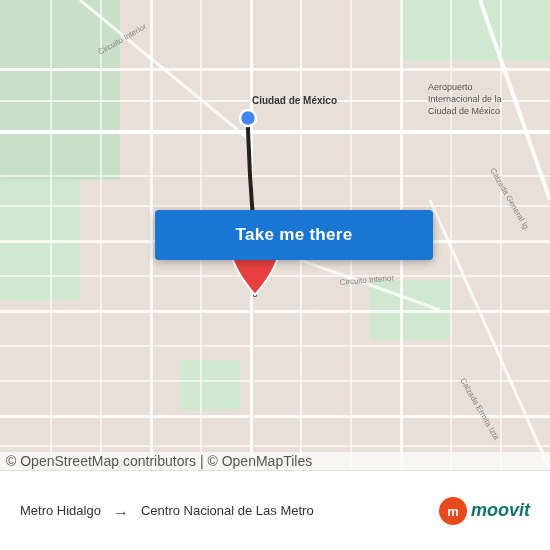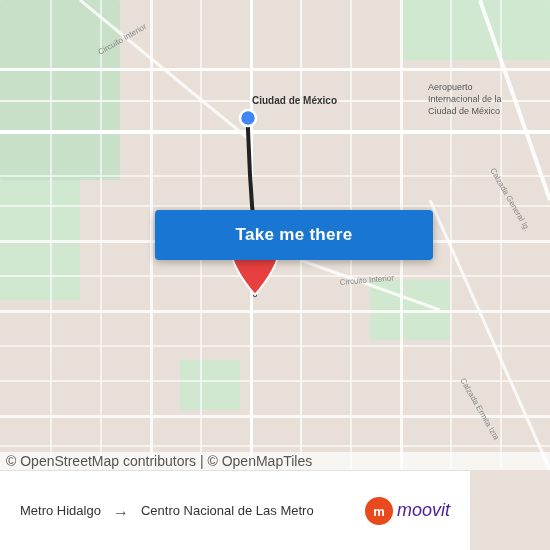--- a/index.html
+++ b/index.html
@@ -54,21 +54,21 @@
       display: flex;
       align-items: center;
       padding: 0 6px;
       font-size: 14px;
       color: #555;
       z-index: 15;
     }
 
     
     #bottom-bar {
-      width: 470px;
+      width: 550px;
       height: 80px;
       background: #fff;
       display: flex;
       align-items: center;
       justify-content: space-between;
       padding: 13px 20px;
       border-top: 1px solid #e0e0e0;
     }
 
     .route-info {
@@ -89,22 +89,22 @@
     }
 
     .moovit-logo {
       display: flex;
       align-items: center;
       gap: 4px;
     }
 
     .moovit-text {
       font-size: 18px;
-      font-weight: normal;
-      color: #4c1d95;
+      font-weight: bold;
+      color: #0f766e;
       font-style: italic;
     }
 
     
     .map-svg {
       position: absolute;
       top: 0; left: 0;
       width: 100%; height: 100%;
     }
   </style>

